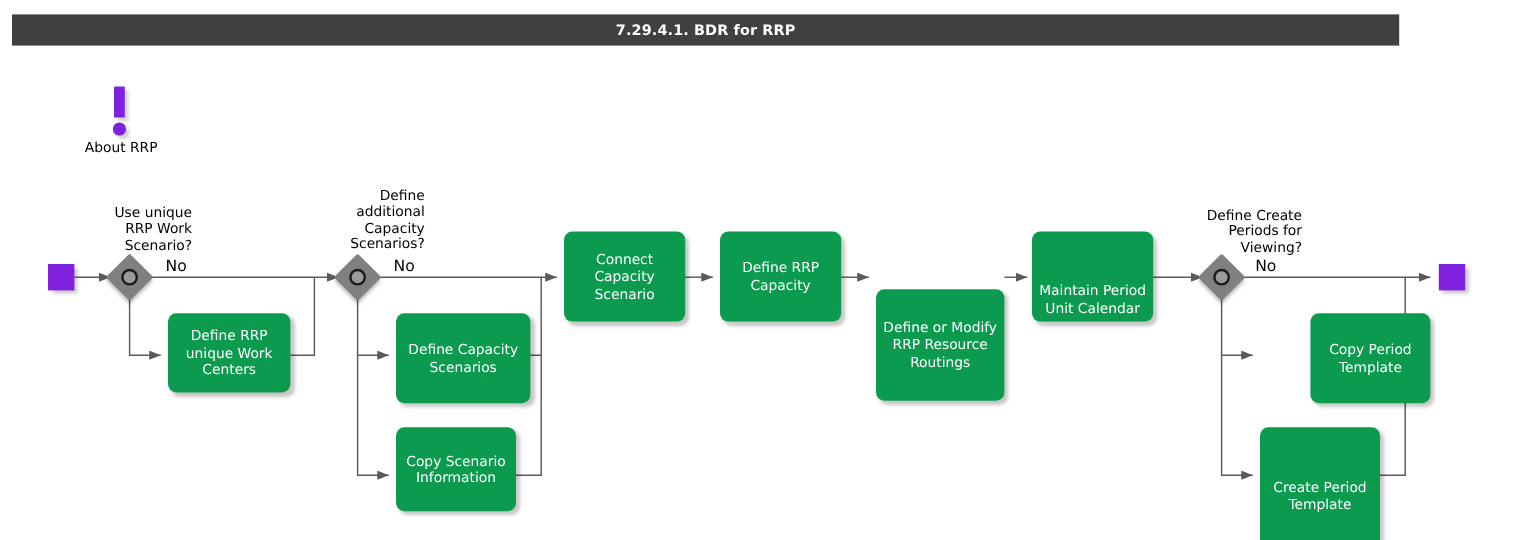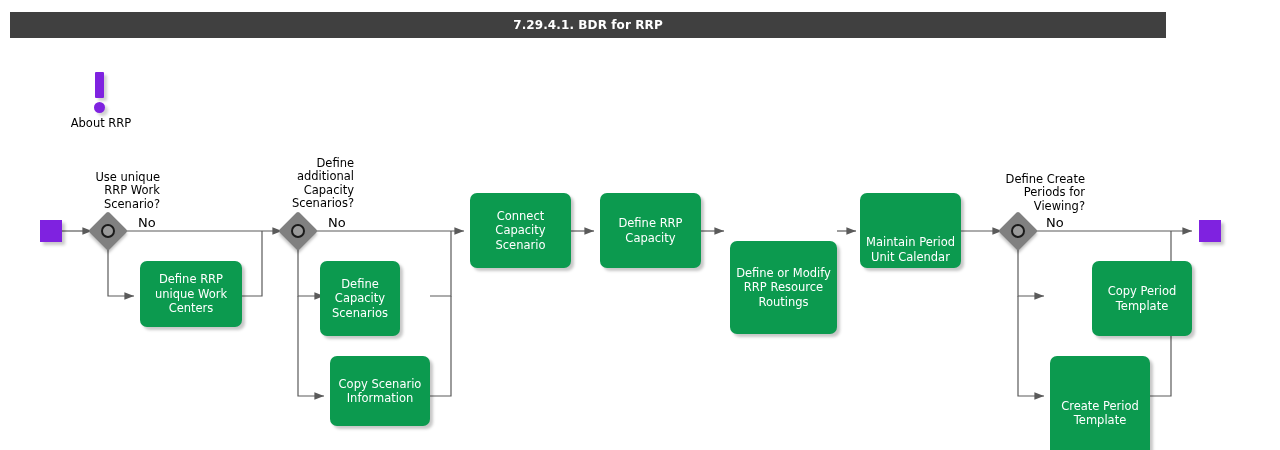--- a/index.html
+++ b/index.html
@@ -222,21 +222,21 @@
 Periods for
 Viewing?</div>
 <div class="edge-label" style="left:1046px; top:215px;">No</div>
 
 <div class="node task" style="left:140px; top:261px; width:102px; height:66px;">
   <span>Define RRP
 unique Work
 Centers</span>
 </div>
 
-<div class="node task" style="left:320px; top:261px; width:80px; height:75px;">
+<div class="node task" style="left:330px; top:261px; width:112px; height:75px;">
   <span>Define Capacity
 Scenarios</span>
 </div>
 
 <div class="node task" style="left:330px; top:356px; width:100px; height:70px;">
   <span>Copy Scenario
 Information</span>
 </div>
 
 <div class="node task" style="left:470px; top:193px; width:101px; height:75px;">

